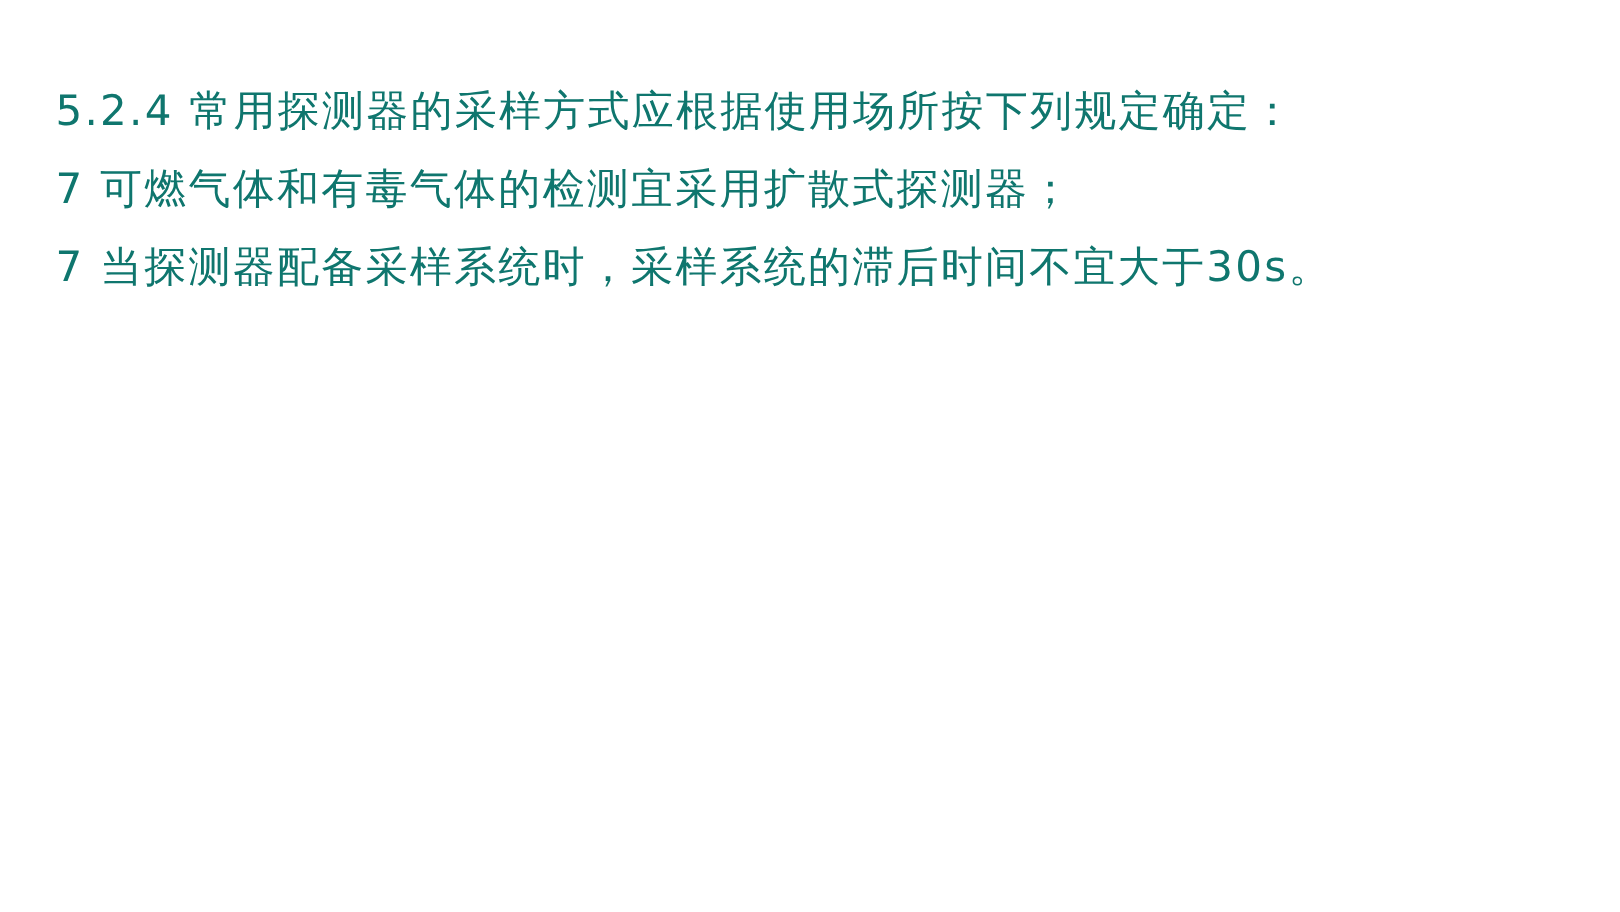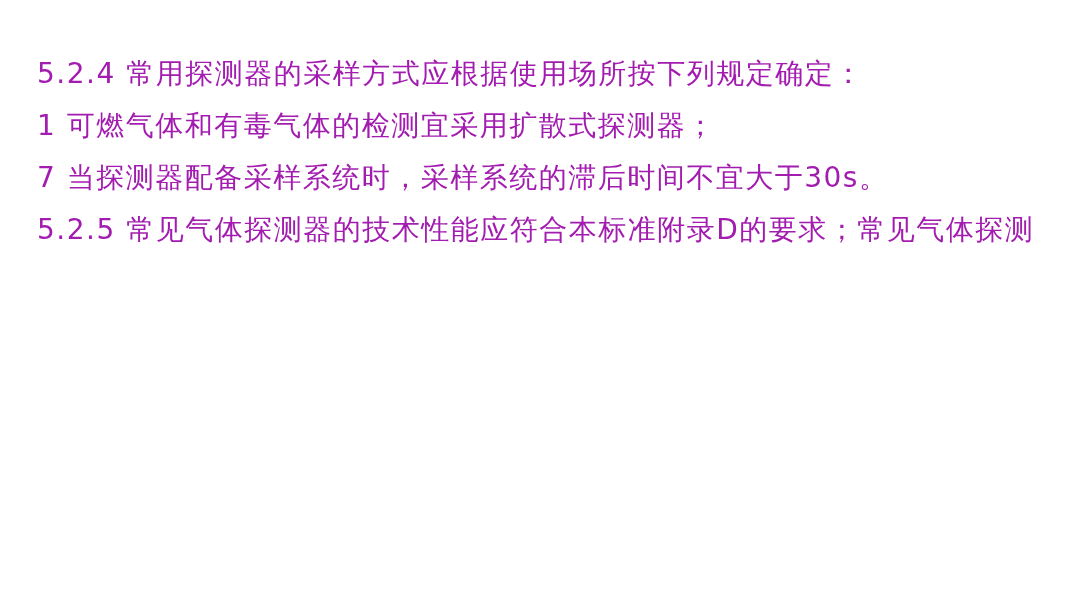--- a/index.html
+++ b/index.html
@@ -17,44 +17,43 @@
     width: 1080px;
     height: 608px;
     background: #ffffff;
     padding: 52px 40px 0 37px;
   }
   .para {
     margin: 0 0 8px 0;
     font-family: "DejaVu Sans", "Liberation Sans", sans-serif;
     font-size: 28px;
     line-height: 44px;
-    color: #a21caf;
+    color: #0f766e;
     letter-spacing: 1.5px;
     font-weight: 400;
   }
   .line {
     display: block;
     white-space: pre-wrap;
   }
 </style>
 </head>
 <body>
 
 <div class="page">
 
   <p class="para">
     <span class="line">5.2.4 常用探测器的采样方式应根据使用场所按下列规定确定：</span>
   </p>
 
   <p class="para">
-    <span class="line">1 可燃气体和有毒气体的检测宜采用扩散式探测器；</span>
+    <span class="line">7 可燃气体和有毒气体的检测宜采用扩散式探测器；</span>
   </p>
 
 
   <p class="para">
     <span class="line">7 当探测器配备采样系统时，采样系统的滞后时间不宜大于30s。</span>
   </p>
 
   <p class="para">
-    <span class="line">5.2.5 常见气体探测器的技术性能应符合本标准附录D的要求；常见气体探测</span>
   </p>
 
 </div>
 
 </body></html>

